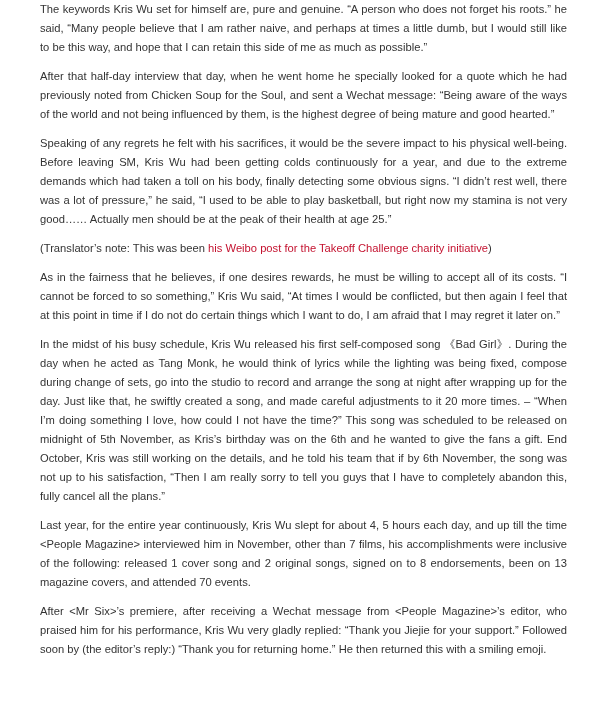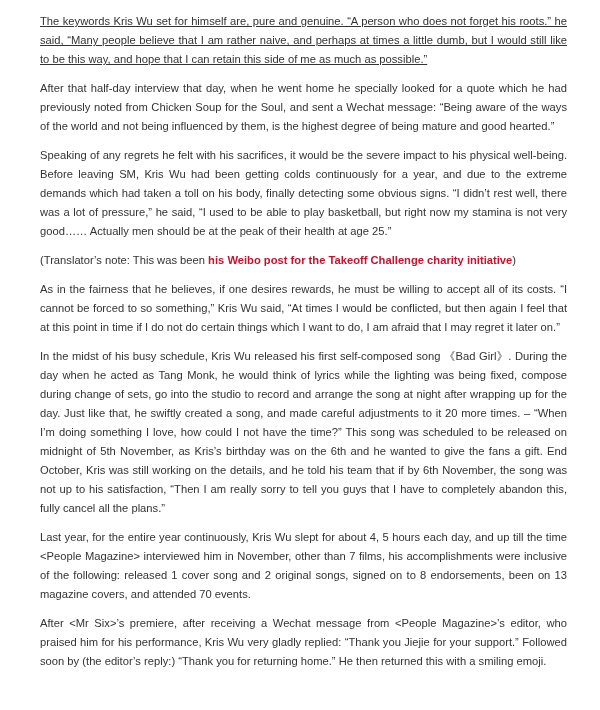--- a/index.html
+++ b/index.html
@@ -4,22 +4,22 @@
 <style>
   html, body { margin: 0; padding: 0; background: #ffffff; }
   body { width: 600px; height: 710px; overflow: hidden; }
   .article {
     position: absolute; left: 40px; top: 0; width: 527px;
     font-family: "Liberation Sans", sans-serif;
     font-size: 11.2px; line-height: 19px; color: #333333;
     text-align: justify;
   }
   .article p { margin: 0 0 10px 0; }
-  .article p.first { margin-top: 12px; text-decoration: underline; }
-  .link { color: #c4122f; font-weight: bold; text-decoration: none; cursor: pointer; }
+  .article p.first { margin-top: 0; }
+  .link { color: #c4122f; font-weight: normal; text-decoration: none; cursor: pointer; }
 </style>
 </head>
 <body>
 
 <div class="article">
   <p class="first">The keywords Kris Wu set for himself are, pure and genuine. “A person who does not forget his roots.” he said, “Many people believe that I am rather naive, and perhaps at times a little dumb, but I would still like to be this way, and hope that I can retain this side of me as much as possible.”</p>
   <p>After that half-day interview that day, when he went home he specially looked for a quote which he had previously noted from Chicken Soup for the Soul, and sent a Wechat message: “Being aware of the ways of the world and not being influenced by them, is the highest degree of being mature and good hearted.”</p>
   <p>Speaking of any regrets he felt with his sacrifices, it would be the severe impact to his physical well-being. Before leaving SM, Kris Wu had been getting colds continuously for a year, and due to the extreme demands which had taken a toll on his body, finally detecting some obvious signs. “I didn’t rest well, there was a lot of pressure,” he said, “I used to be able to play basketball, but right now my stamina is not very good…… Actually men should be at the peak of their health at age 25.”</p>
 
   <p><span>(Translator’s note: This was been </span><a class="link" style="color: rgb(196, 18, 47);">his Weibo post for the Takeoff Challenge charity initiative</a><span>)</span></p>

